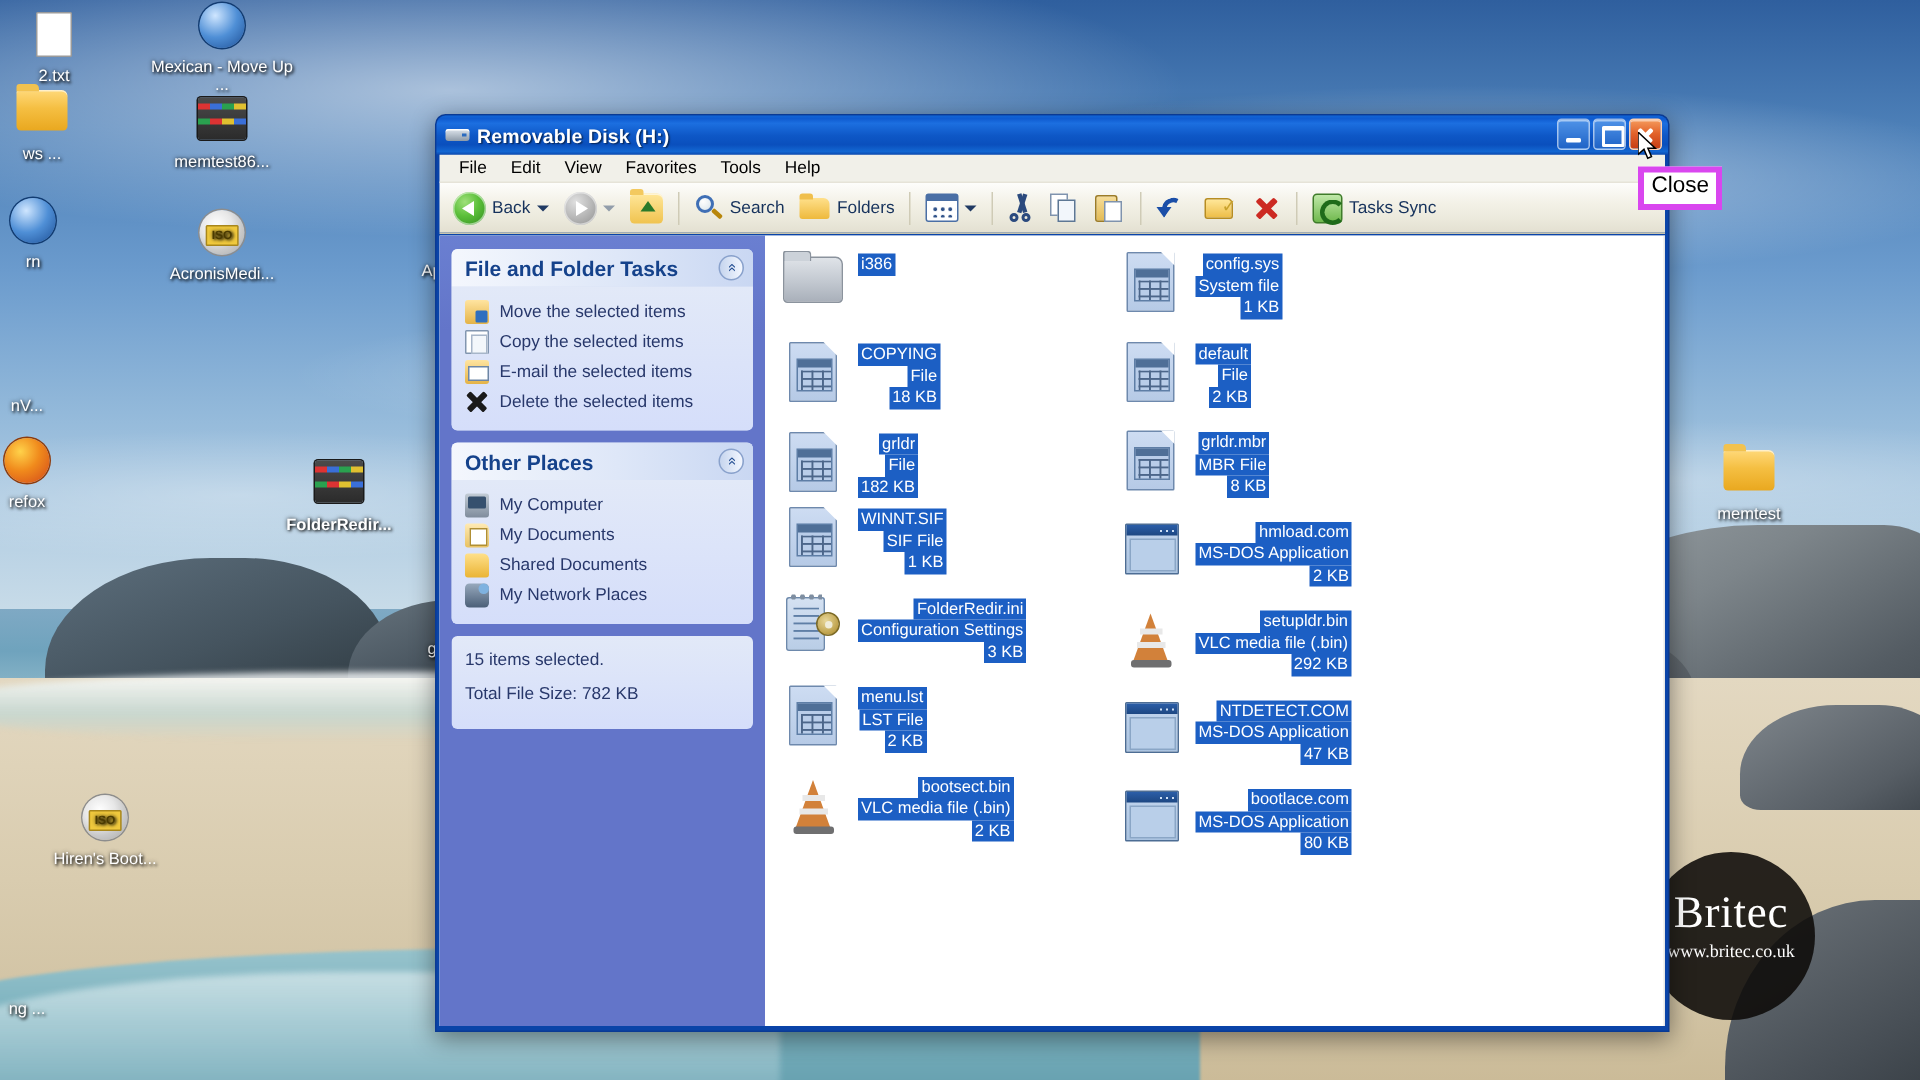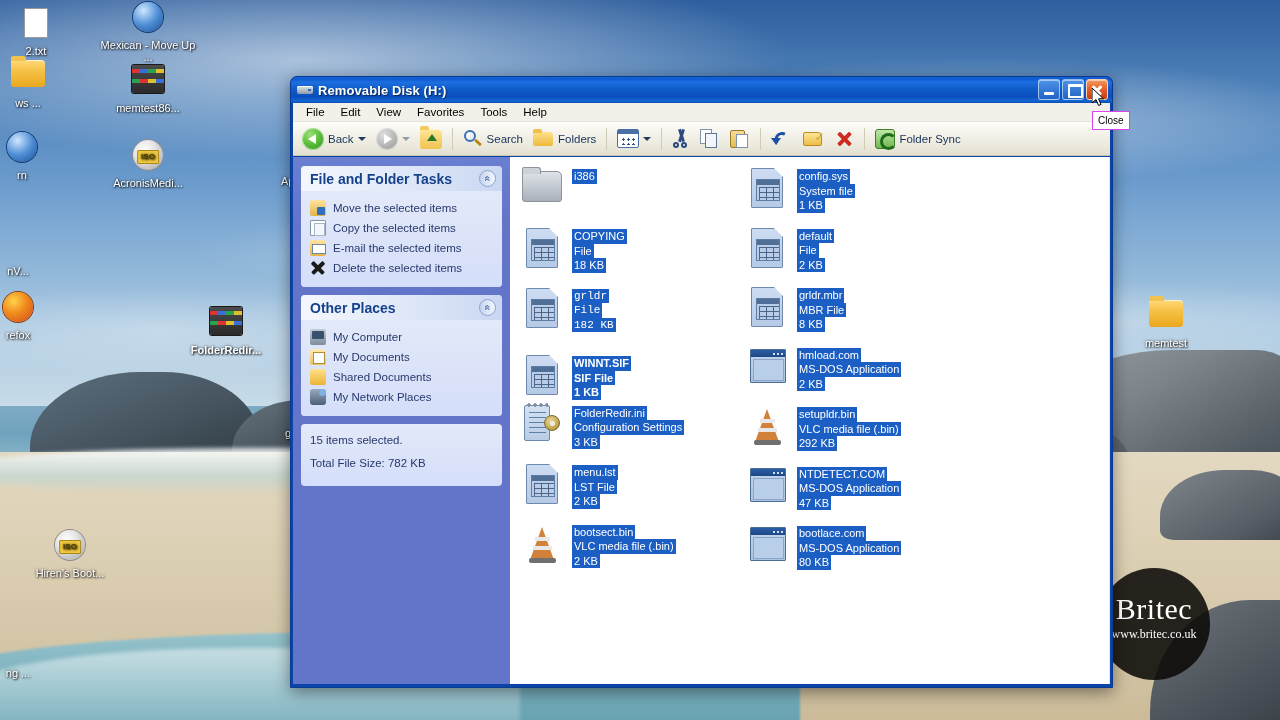--- a/index.html
+++ b/index.html
@@ -202,23 +202,23 @@
     position:absolute; left:4px; top:9px; width:12px;height:2.5px;background:#fff;border-radius:1px;
   }
   .tb-close .x1{ transform:rotate(45deg); }
   .tb-close .x2{ transform:rotate(-45deg); }
 
   
   #cursor { position:absolute; left:1092px; top:88px; width:14px;height:20px; pointer-events:none; }
 
   
   #tooltip {
-    position:absolute; left:1092px; top:111px; height:19px;
-    background:#fff; border:1px solid #d946ef; color:#000;
-    font-size:10px; line-height:17px; padding:0 5px; white-space:nowrap;
+    position:absolute; left:1092px; top:111px; height:29px;
+    background:#fff; border:4px solid #d946ef; color:#000;
+    font-size:15px; line-height:17px; padding:0 5px; white-space:nowrap;
     z-index:40;
   }
 
   
   .menubar {
     height:19px; margin:0 2px; background:#f1f0e9;
     display:flex; align-items:center; padding-left:5px; gap:0px;
     border-bottom:1px solid #e6e3d8;
   }
   .menuitem { font-size:11.5px; color:#000; padding:1px 8px; cursor:default; }
@@ -367,21 +367,21 @@
 
   
   .filepane {
     flex:1; background:#fff; position:relative; padding:8px 0 0 8px; overflow:hidden;
   }
   .fcol { position:absolute; top:8px; width:230px; }
   .fcol.c1 { left:10px; }
   .fcol.c2 { left:235px; }
   .fitem { display:flex; gap:8px; position:relative; }
   .fico { width:44px; height:46px; flex:0 0 44px; position:relative; }
-  .ftext { padding-top:4px; }
+  .ftext { padding-top:4px;text-align:right; }
   .fline { font-size:11px; line-height:14.5px; color:#fff; white-space:nowrap; }
   .fname-sel { background:#1c5fc4; display:inline-block; padding:0 2px; }
 
   .fi-folder {
     position:absolute; left:2px; top:6px; width:40px; height:31px;
     background:linear-gradient(180deg,#dfe3e8 0%, #c2c8d0 55%, #a9b0ba 100%);
     border:1px solid #8b939d; border-radius:2px 5px 3px 3px;
   }
   .fi-folder:before{
     content:""; position:absolute;left:-1px;top:-5px;width:17px;height:6px;
@@ -673,21 +673,21 @@
     </div>
     <div class="tbtn">
       <span class="ic-del">
           <span class="d1"></span>
           <span class="d2"></span>
         </span>
     </div>
     <div class="tsep"></div>
     <div class="tbtn">
       <span class="ic-sync"></span>
-      <span class="tbtn-lbl">Folder Sync</span>
+      <span class="tbtn-lbl">Tasks Sync</span>
     </div>
   </div>
 
   <div class="wbody">
     <div class="sidebar" id="sidebar">
         <div class="panel">
           <div class="panel-head">
             <span class="panel-title">File and Folder Tasks</span>
             <span class="chev" style="transform: rotate(90deg);">«</span>
           </div>
@@ -757,34 +757,34 @@
                 <span class="fold"></span>
                 <span class="grid"></span>
               </span>
             </span>
             <div class="ftext">
               <div class="fline"><span class="fname-sel">COPYING</span></div>
               <div class="fline"><span class="fname-sel">File</span></div>
               <div class="fline"><span class="fname-sel">18 KB</span></div>
             </div>
           </div>
-          <div class="fitem" style="margin-bottom: 20px; font-family: Liberation Mono, monospace;">
+          <div class="fitem" style="margin-bottom: 3px;">
             <span class="fico">
               <span class="fi-doc">
                 <span class="fold"></span>
                 <span class="grid"></span>
               </span>
             </span>
             <div class="ftext">
               <div class="fline"><span class="fname-sel">grldr</span></div>
               <div class="fline"><span class="fname-sel">File</span></div>
               <div class="fline"><span class="fname-sel">182 KB</span></div>
             </div>
           </div>
-          <div class="fitem" style="margin-bottom: 2px; font-weight: bold;">
+          <div class="fitem" style="margin-bottom: 12px;">
             <span class="fico">
               <span class="fi-doc">
                 <span class="fold"></span>
                 <span class="grid"></span>
               </span>
             </span>
             <div class="ftext">
               <div class="fline"><span class="fname-sel">WINNT.SIF</span></div>
               <div class="fline"><span class="fname-sel">SIF File</span></div>
               <div class="fline"><span class="fname-sel">1 KB</span></div>

